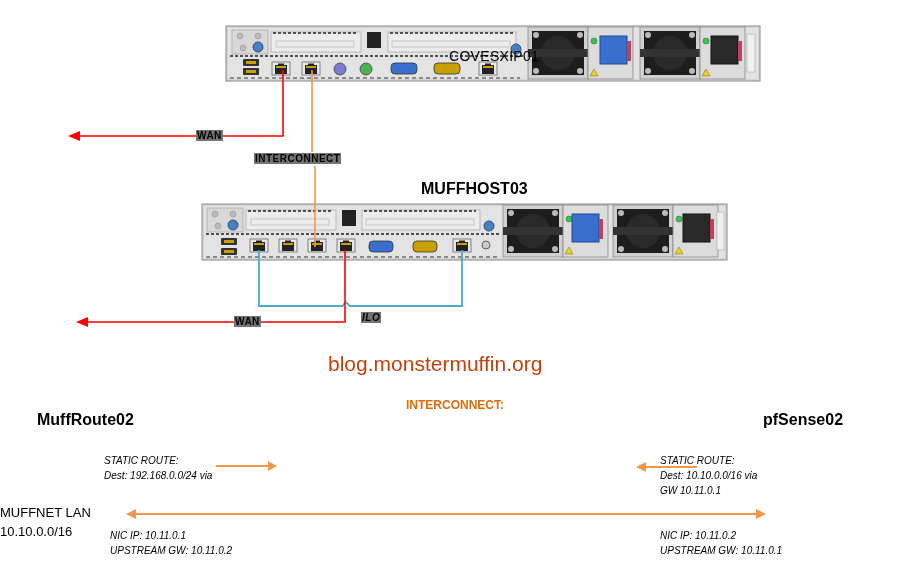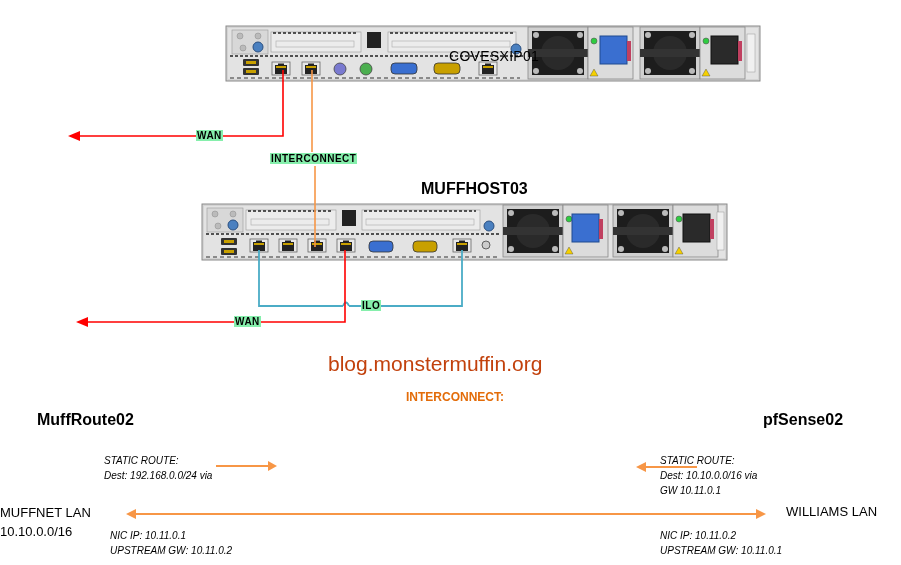--- a/index.html
+++ b/index.html
@@ -2,23 +2,23 @@
 <html><head>
 <meta charset="utf-8">
 <style>
   html, body { margin: 0; padding: 0; background: #ffffff; }
   body { width: 901px; height: 565px; position: relative; overflow: hidden;
          font-family: "Liberation Sans", sans-serif; }
   svg#diagram { position: absolute; left: 0; top: 0; }
   .txt { position: absolute; white-space: nowrap; color: #000; }
   .title-1 { left: 449px; top: 8px; font-size: 14px; letter-spacing: 0.3px; margin-top: 40px; }
   .title-2 { left: 421px; top: 180px; font-size: 16px; font-weight: bold; }
-  .lbl-small { font-size: 10px; font-weight: bold; letter-spacing: 0.5px; background: #86efac; padding: 0 1px; }
+  .lbl-small { font-size: 10px; font-weight: bold; letter-spacing: 0.5px; background: #737373; padding: 0 1px; }
   .watermark { left: 328px; top: 352px; font-size: 21px; color: #c2410c; }
-  .interconnect-head { left: 406px; top: 390px; font-size: 12px; font-weight: bold; color: #e36c09; }
+  .interconnect-head { left: 406px; top: 398px; font-size: 12px; font-weight: bold; color: #e36c09; }
   .router-name { font-size: 16px; font-weight: bold; }
   .note { font-size: 10px; line-height: 15px; font-style: italic; }
   .lan { font-size: 13px; line-height: 19px; }
 </style>
 </head>
 <body>
 
 <svg id="diagram" width="901" height="565" viewBox="0 0 901 565">
   <defs>
     <g id="rj45">
@@ -146,22 +146,22 @@
 
   <line x1="135" y1="514" x2="757" y2="514" stroke="#f79646" stroke-width="2"></line>
   <polygon points="126,514 136,509 136,519" fill="#f79646"></polygon>
   <polygon points="766,514 756,509 756,519" fill="#f79646"></polygon>
 </svg>
 
 <div class="txt title-1">COVESXIP01</div>
 <div class="txt title-2">MUFFHOST03</div>
 
 <div class="txt lbl-small" style="left:196px; top:130px;">WAN</div>
-<div class="txt lbl-small" style="left:270px; top:153px;">INTERCONNECT</div>
-<div class="txt lbl-small" style="left:361px; top:300px;">ILO</div>
+<div class="txt lbl-small" style="left:254px; top:153px;">INTERCONNECT</div>
+<div class="txt lbl-small" style="left:361px; top:312px;font-style:italic;">ILO</div>
 <div class="txt lbl-small" style="left:234px; top:316px;">WAN</div>
 
 <div class="txt watermark">blog.monstermuffin.org</div>
 <div class="txt interconnect-head">INTERCONNECT:</div>
 
 <div class="txt router-name" style="left:37px; top:411px;">MuffRoute02</div>
 <div class="txt note" style="left:104px; top:453px; width:140px;">
   <div>STATIC ROUTE:</div>
   <div>Dest: 192.168.0.0/24 via</div>
 </div>
@@ -174,18 +174,17 @@
   <div>UPSTREAM GW: 10.11.0.2</div>
 </div>
 
 <div class="txt router-name" style="left:763px; top:411px;">pfSense02</div>
 <div class="txt note" style="left:660px; top:453px; width:132px;">
   <div>STATIC ROUTE:</div>
   <div>Dest: 10.10.0.0/16 via</div>
   <div>GW 10.11.0.1</div>
 </div>
 <div class="txt lan" style="left:786px; top:502px; width:112px;">
-  <div>WILLIAMS LAN</div>
 </div>
 <div class="txt note" style="left:660px; top:528px; width:144px;">
   <div>NIC IP: 10.11.0.2</div>
   <div>UPSTREAM GW: 10.11.0.1</div>
 </div>
 
 </body></html>

